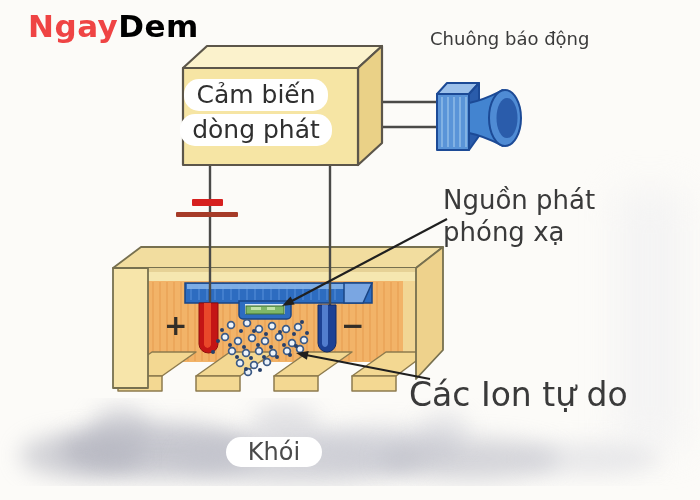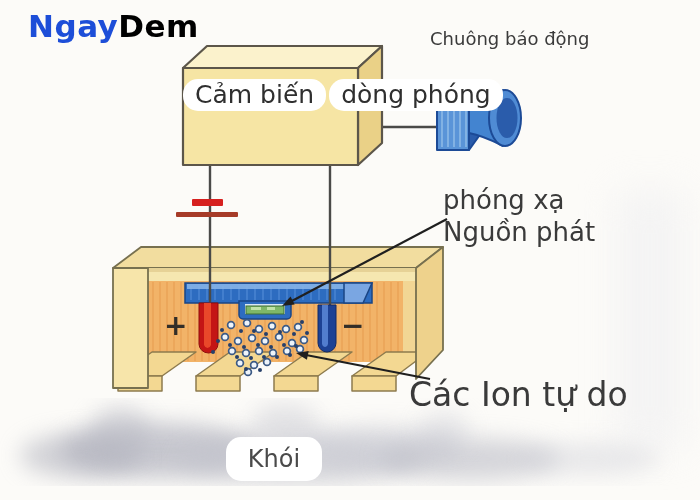--- a/index.html
+++ b/index.html
@@ -3,28 +3,28 @@
 <meta charset="utf-8">
 <style>
   html,body{margin:0;padding:0;}
   .stage{
     position:relative;width:700px;height:500px;overflow:hidden;
     background:#fcfbf8;
     font-family:"DejaVu Sans","Liberation Sans",sans-serif;
   }
   .lbl{position:absolute;color:#3a3a3a;white-space:nowrap;}
   .logo{position:absolute;left:28px;top:8px;font-size:31px;font-weight:bold;letter-spacing:.5px;}
-  .logo .red{color:#1d4ed8;margin-top:24px;}
+  .logo .red{color:#ef4444;margin-top:24px;}
   .logo .dark{color:#000000;}
   .alarm-label{left:430px;top:28px;font-size:18px;}
-  .sensor-label{left:183px;top:79px;width:146px;display:flex;flex-direction:row;align-items:center;gap:3px;font-size:25px;color:#2f2f2f;}
+  .sensor-label{left:183px;top:79px;width:146px;display:flex;flex-direction:column;align-items:center;gap:3px;font-size:25px;color:#2f2f2f;}
   .sensor-label span{background:#ffffff;border-radius:15px;padding:1px 12px;line-height:30px;}
   .source-label{left:443px;top:184px;font-size:26px;line-height:32px;}
   .ions-label{left:409px;top:375px;font-size:33px;}
-  .smoke-label{left:226px;top:437px;width:96px;height:44px;background:#ffffff;border-radius:15px;
+  .smoke-label{left:226px;top:437px;width:96px;height:30px;background:#ffffff;border-radius:15px;
     display:flex;align-items:center;justify-content:center;font-size:24px;color:#4a4a4a;}
   .plus{left:164px;top:309px;font-size:28px;font-weight:bold;color:#332e28;}
   .minus{left:341px;top:309px;font-size:28px;font-weight:bold;color:#332e28;}
   .smoke-band{position:absolute;left:0;top:398px;width:700px;height:88px;overflow:hidden;}
   .puff{position:absolute;border-radius:50%;filter:blur(11px);}
   .side-tint{position:absolute;left:615px;top:190px;width:70px;height:260px;background:#efeff1;filter:blur(18px);opacity:.6;}
   svg{position:absolute;left:0;top:0;}
 </style>
 </head>
 <body>
@@ -189,26 +189,26 @@
   </svg>
 
   <div class="logo">
     <span class="red">Ngay</span><span class="dark">Dem</span>
   </div>
 
   <div class="lbl alarm-label">Chuông báo động</div>
 
   <div class="sensor-label lbl">
     <span>Cảm biến</span>
-    <span>dòng phóng</span>
+    <span>dòng phát</span>
   </div>
 
   <div class="lbl source-label">
+    <div>Nguồn phát</div>
     <div>phóng xạ</div>
-    <div>Nguồn phát</div>
   </div>
 
   <div class="lbl ions-label">Các Ion tự do</div>
 
   <div class="lbl plus">+</div>
   <div class="lbl minus">−</div>
 
   <div class="smoke-label lbl">
     <span>Khói</span>
   </div>

